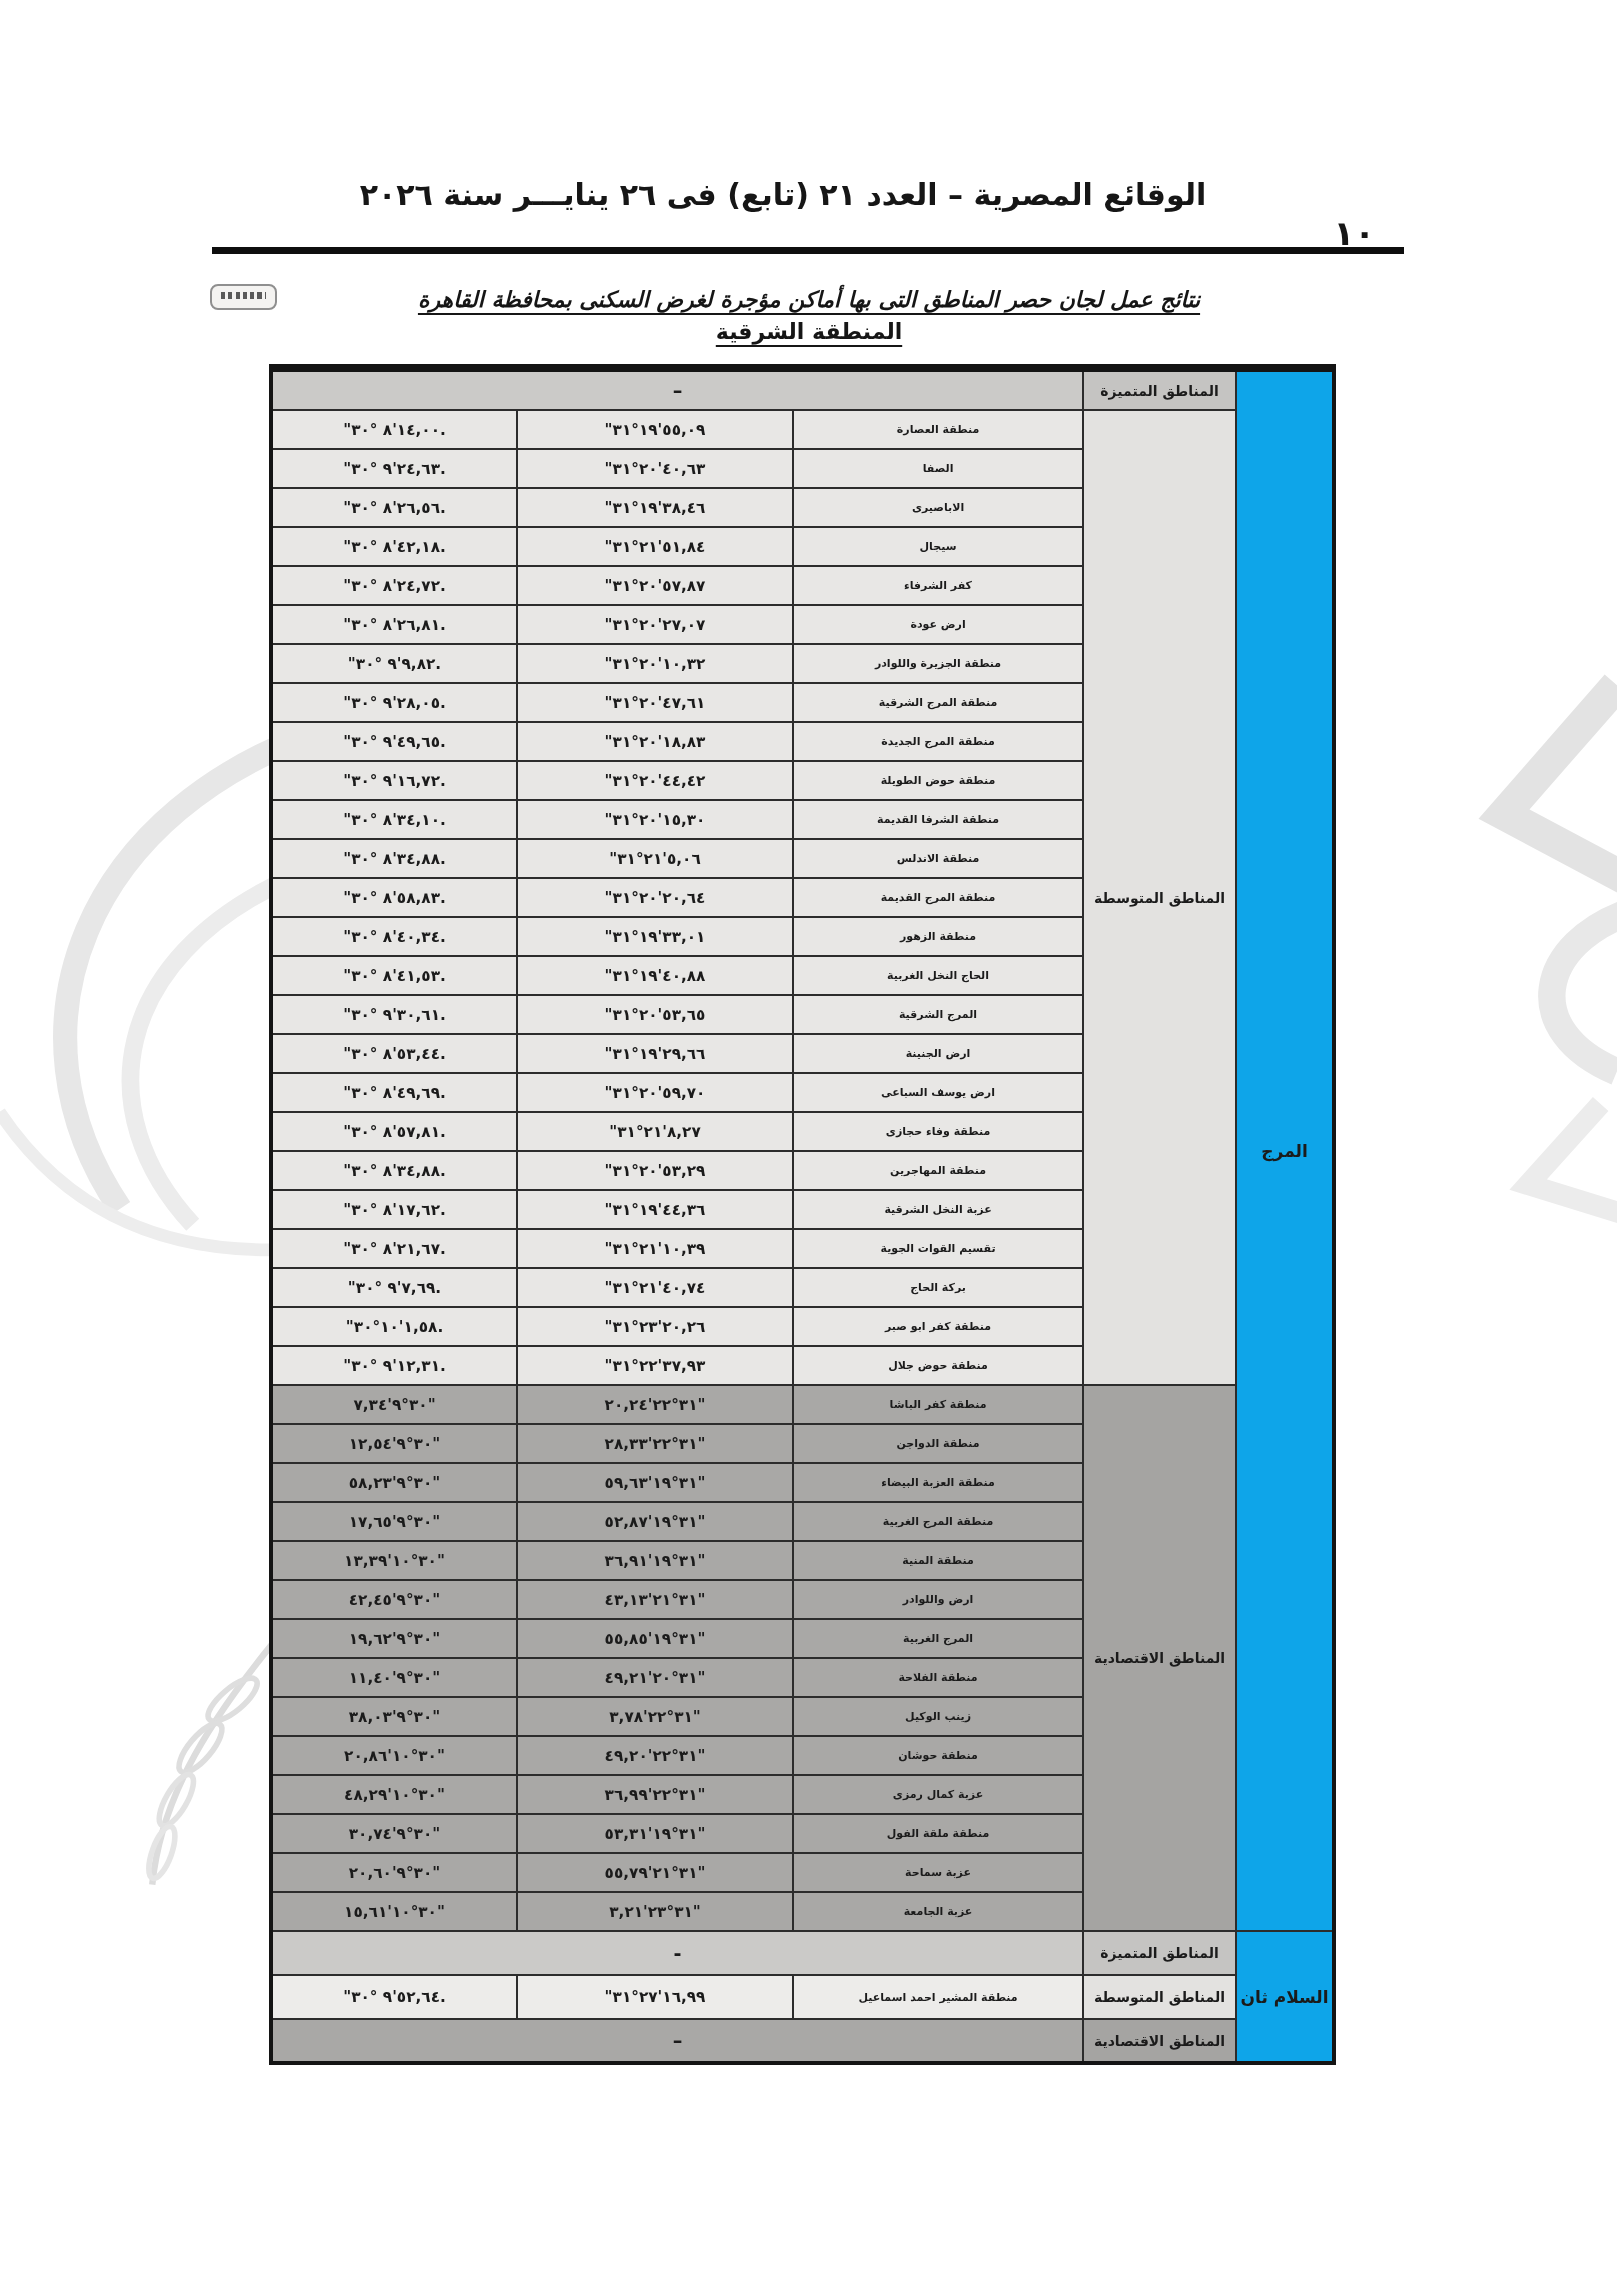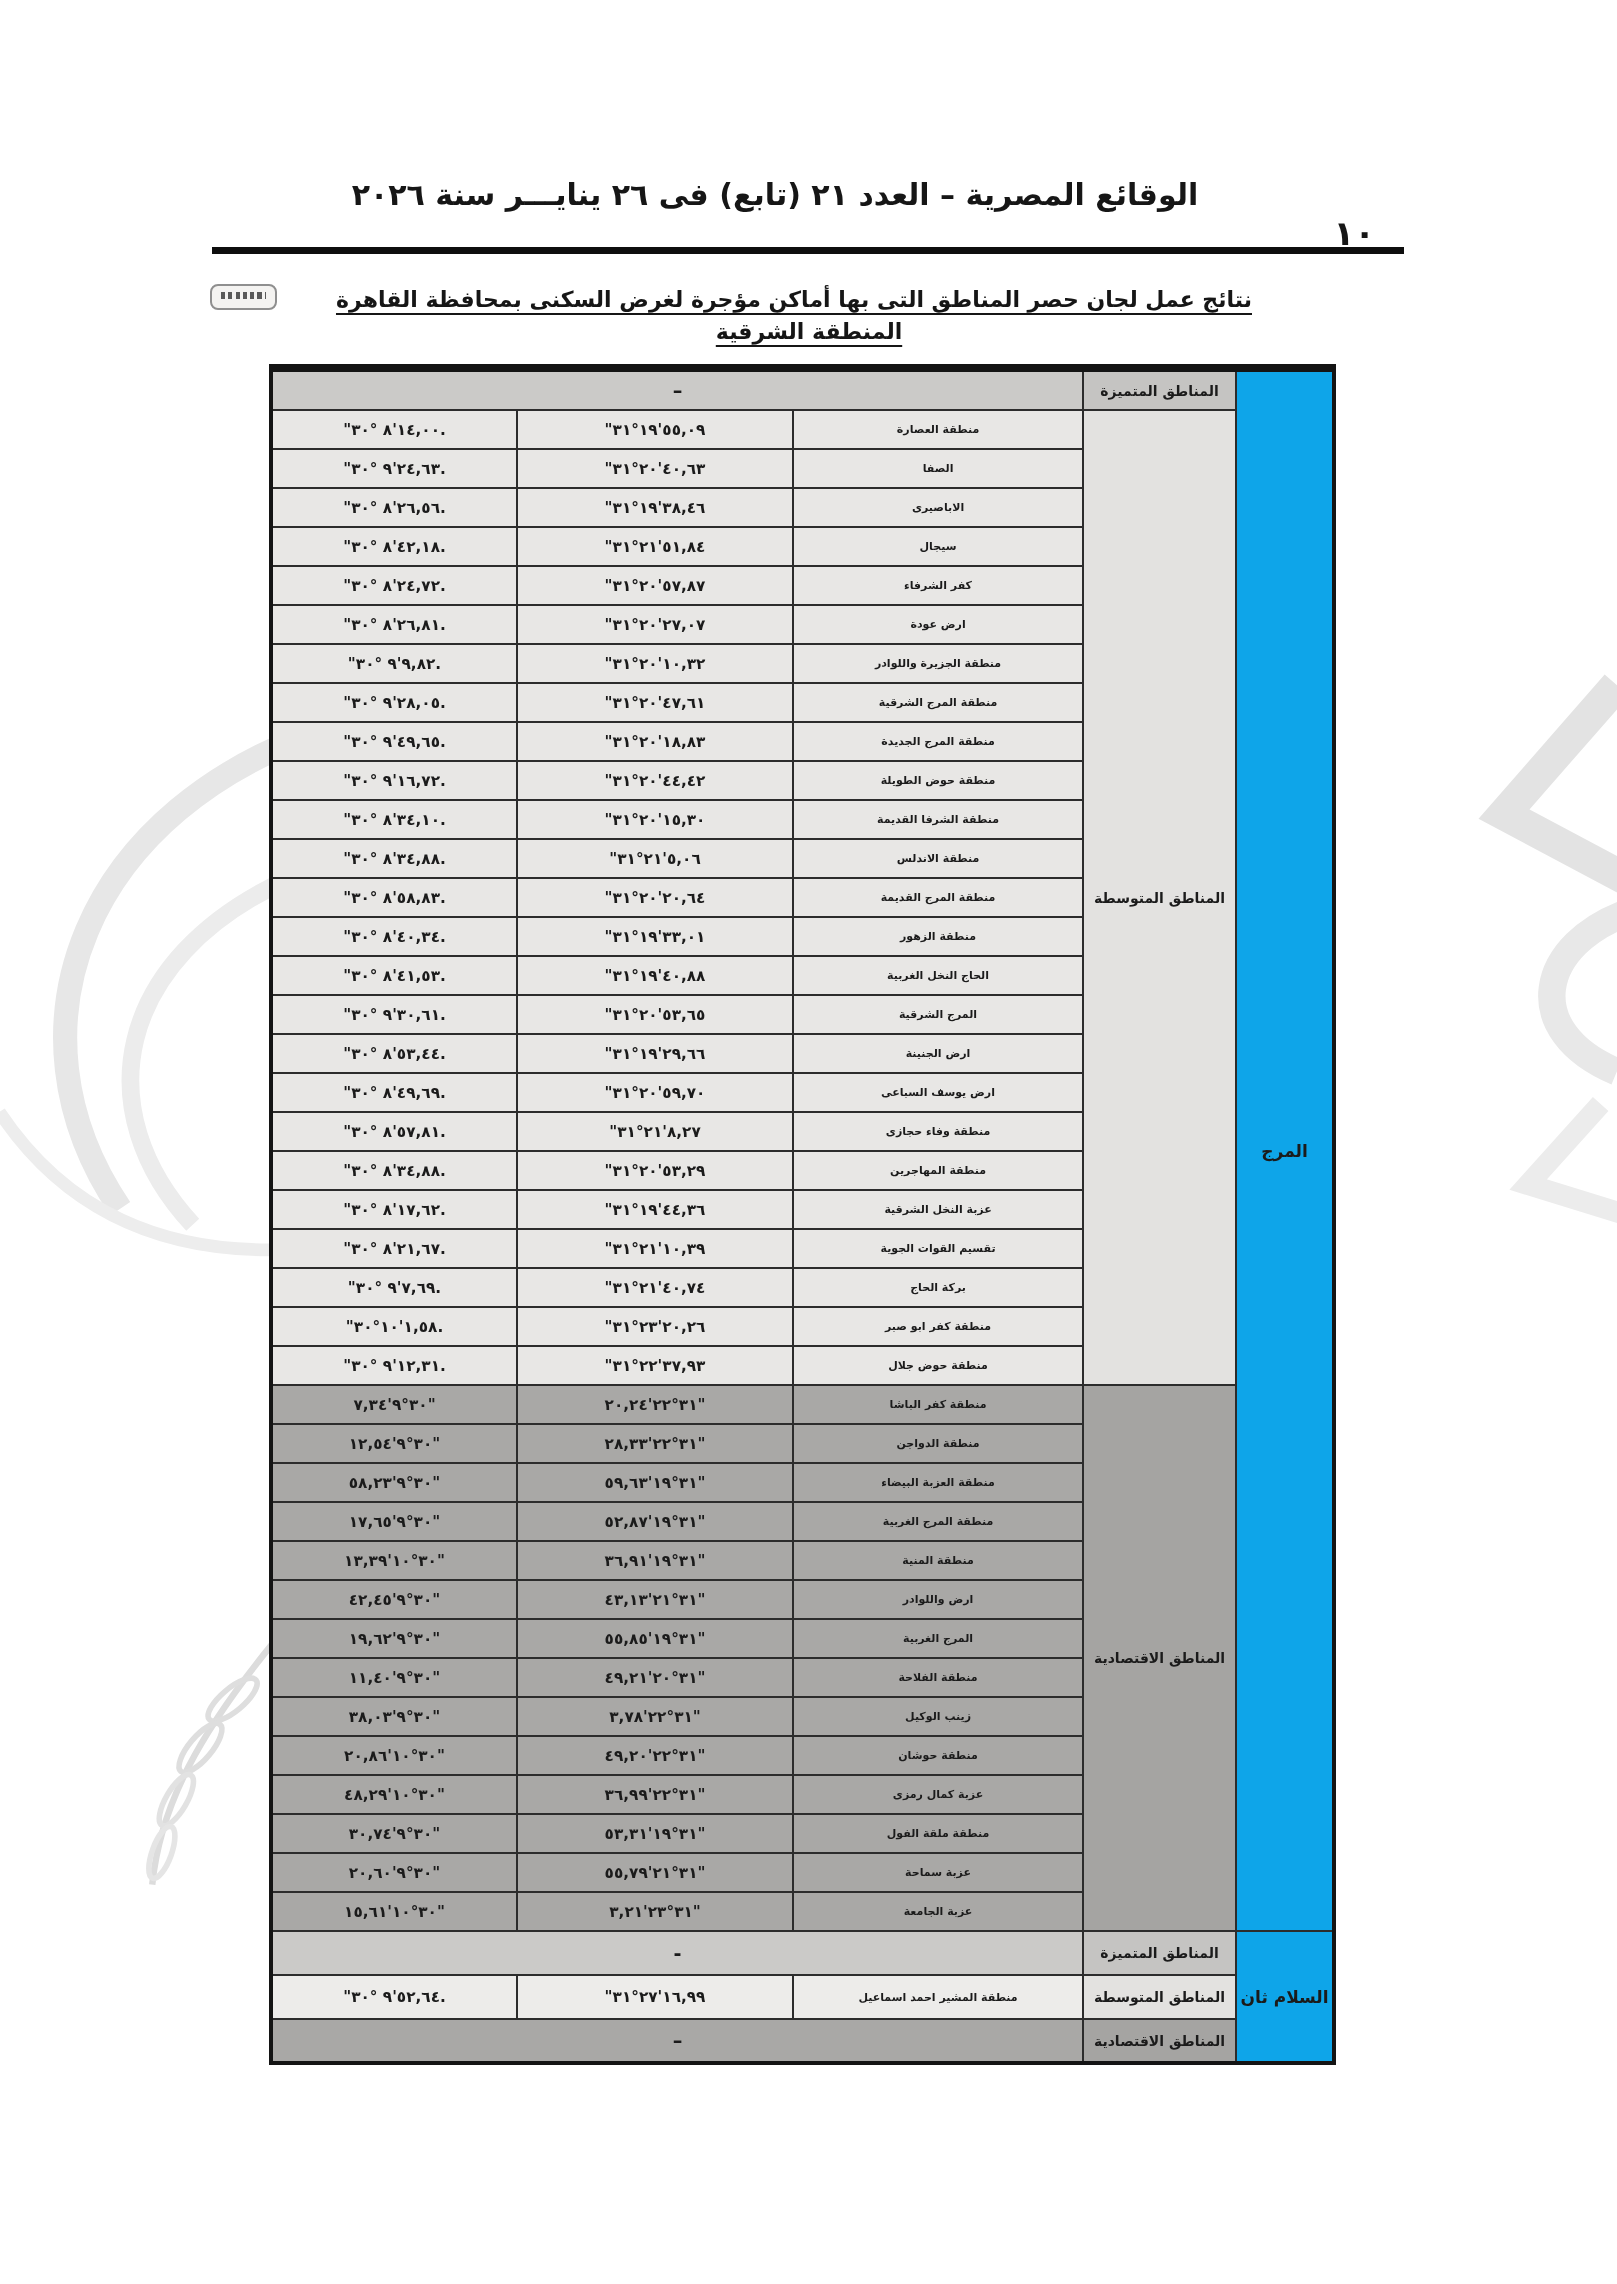--- a/index.html
+++ b/index.html
@@ -10,39 +10,39 @@
     overflow:hidden;
     font-family:"DejaVu Sans",sans-serif;
     color:#161616;
   }
   
   .page-number{
     position:absolute;top:176px;right:242px;
     font-size:34px;font-weight:bold;white-space:nowrap;margin-top:37px;
   }
   .header-title{
-    position:absolute;top:177px;left:313px;width:926px;
+    position:absolute;top:177px;left:321px;width:926px;
     text-align:center;font-size:30px;font-weight:bold;white-space:nowrap;
   }
   .header-rule{
     position:absolute;top:247px;left:213px;width:1192px;height:7.3px;
     background:#0e0e0e;
   }
   .stamp{
     position:absolute;left:211px;top:284px;width:63px;height:22px;
     border:2.4px solid #8f8f8f;border-radius:8px;background:#f4f3f1;
   }
   .stamp-lines{
     margin:5.6px auto 0 auto;width:45px;height:7.3px;
     background:repeating-linear-gradient(90deg,#5a5a5a 0 4px,transparent 4px 7.3px);
   }
   .doc-title1{
     position:absolute;top:287px;left:367px;width:886px;text-align:center;
     font-size:22px;font-weight:bold;white-space:nowrap;
-    text-decoration:underline;text-decoration-thickness:1.6px;text-underline-offset:5.6px;
+    text-decoration:underline;text-decoration-thickness:1.6px;text-underline-offset:5.6px;font-style:italic;
   }
   .doc-title2{
     position:absolute;top:319px;left:367px;width:886px;text-align:center;
     font-size:22px;font-weight:bold;
     text-decoration:underline;text-decoration-thickness:1.6px;text-underline-offset:5.6px;
   }
   
   .wm{position:absolute;pointer-events:none;}
   
   .table-wrap{position:absolute;left:270px;top:364px;}

